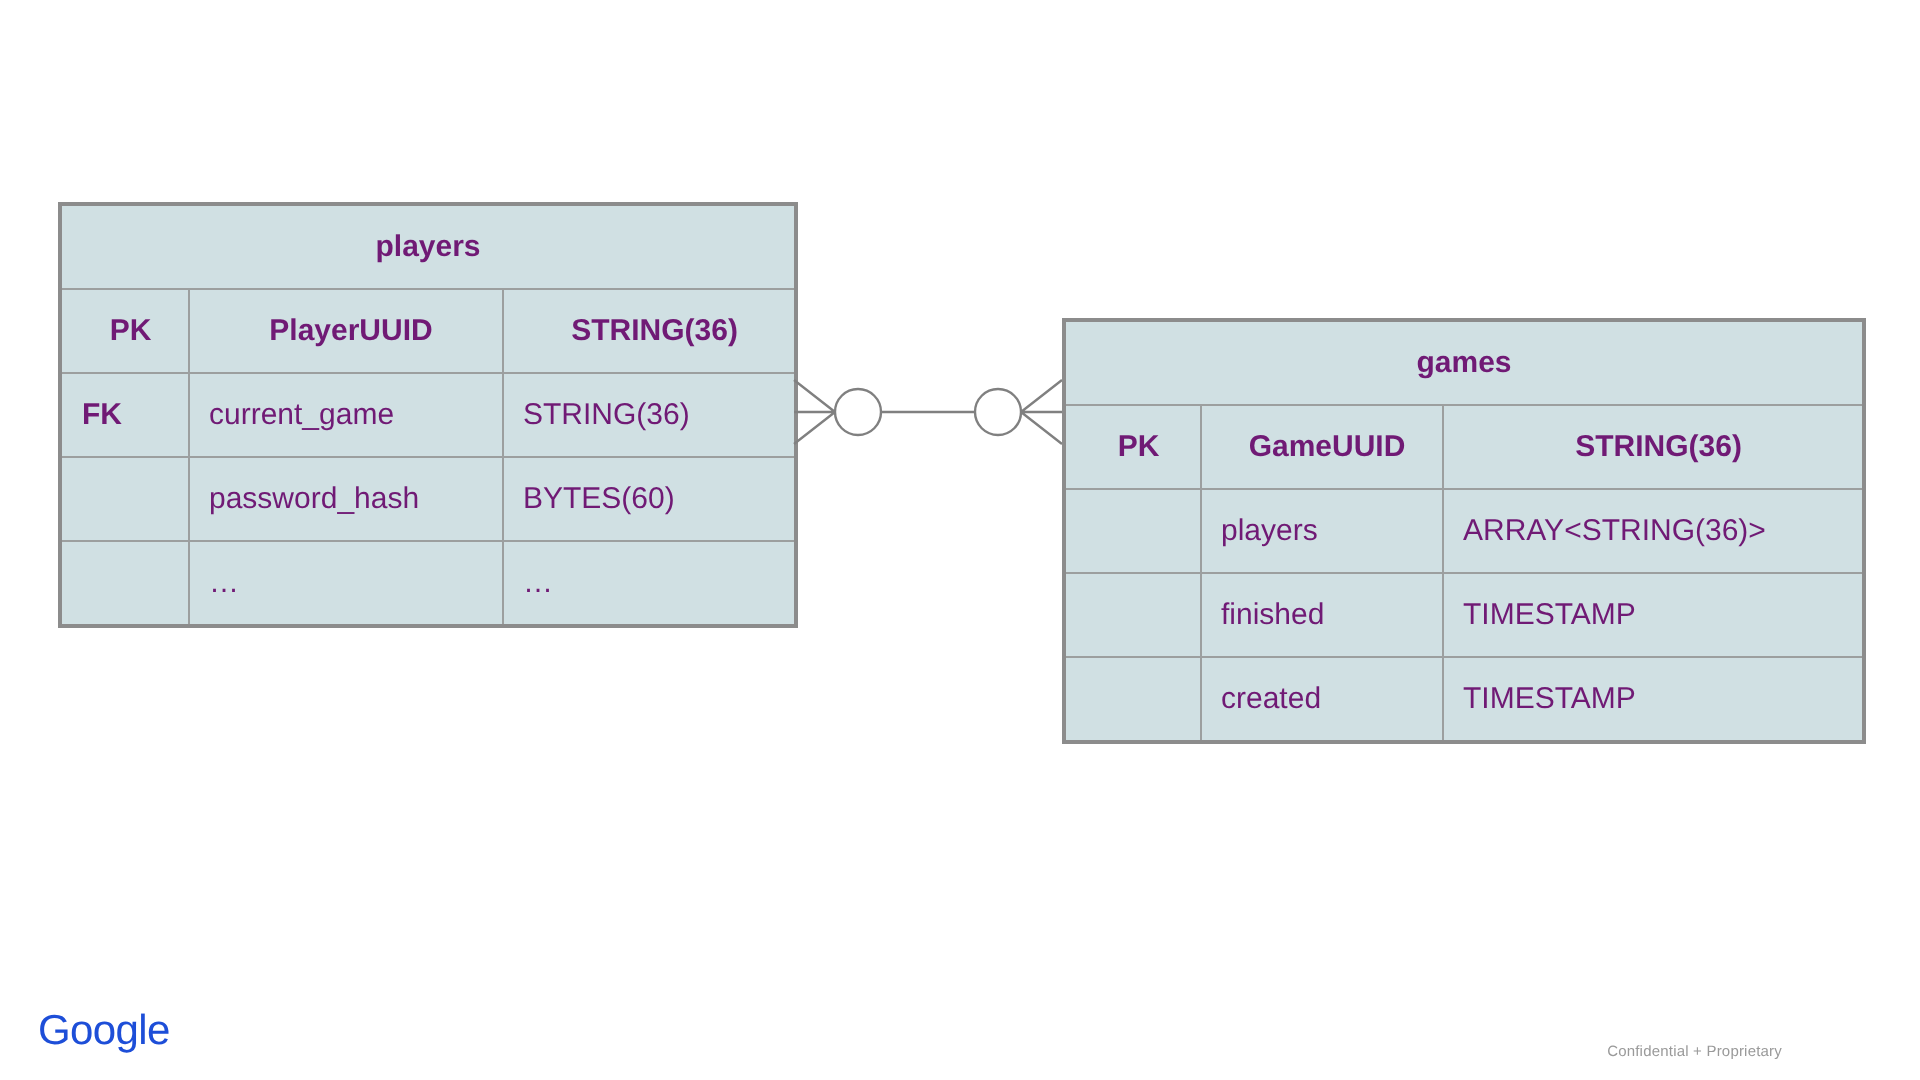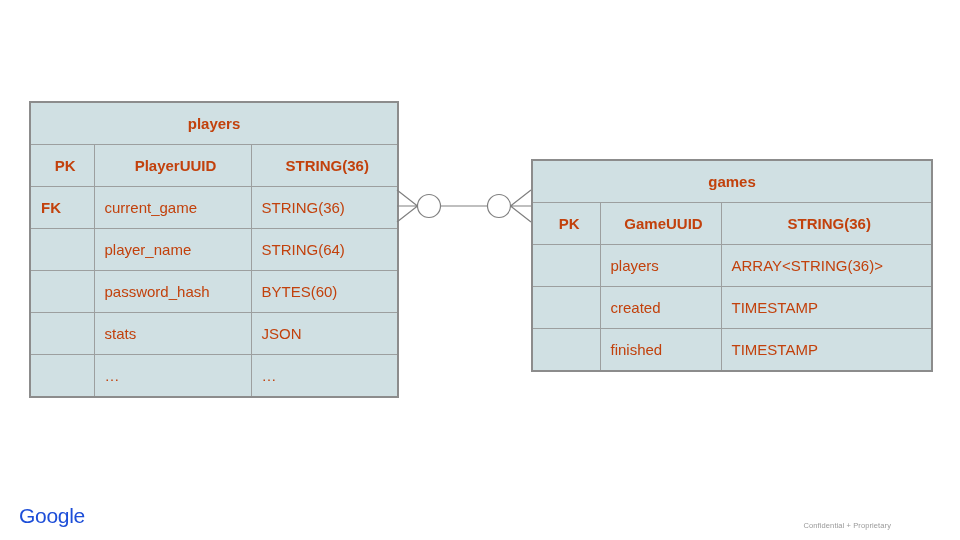--- a/index.html
+++ b/index.html
@@ -18,21 +18,21 @@
     position: absolute;
     border-collapse: collapse;
     table-layout: fixed;
     background: #d0e0e3;
     border: 2px solid #8c8c8c;
   }
   .er-table td {
     border: 1px solid #9c9f9f;
     height: 41px;
     font-size: 15px;
-    color: #c2410c;
+    color: #701a75;
     padding: 0 4px 0 10px;
     vertical-align: middle;
     white-space: nowrap;
     overflow: hidden;
   }
   .er-table tr.title-row td {
     text-align: center;
     font-weight: bold;
     padding: 0;
   }
@@ -90,32 +90,22 @@
         <td>PlayerUUID</td>
         <td>STRING(36)</td>
       </tr>
       <tr class="key-label-row">
         <td style="font-weight:bold">FK</td>
         <td>current_game</td>
         <td>STRING(36)</td>
       </tr>
       <tr>
         <td></td>
-        <td>player_name</td>
-        <td>STRING(64)</td>
-      </tr>
-      <tr>
-        <td></td>
         <td>password_hash</td>
         <td>BYTES(60)</td>
-      </tr>
-      <tr>
-        <td></td>
-        <td>stats</td>
-        <td>JSON</td>
       </tr>
       <tr>
         <td></td>
         <td>…</td>
         <td>…</td>
       </tr>
     </tbody>
   </table>
 
   <svg class="connector-svg" viewBox="0 0 136 44" xmlns="http://www.w3.org/2000/svg">
@@ -143,26 +133,26 @@
         <td>GameUUID</td>
         <td>STRING(36)</td>
       </tr>
       <tr>
         <td></td>
         <td>players</td>
         <td>ARRAY&lt;STRING(36)&gt;</td>
       </tr>
       <tr>
         <td></td>
-        <td>created</td>
+        <td>finished</td>
         <td>TIMESTAMP</td>
       </tr>
       <tr>
         <td></td>
-        <td>finished</td>
+        <td>created</td>
         <td>TIMESTAMP</td>
       </tr>
     </tbody>
   </table>
 
   <div class="google-logo">Google</div>
   <div class="confidential-note">Confidential + Proprietary</div>
 
 </div>
 

